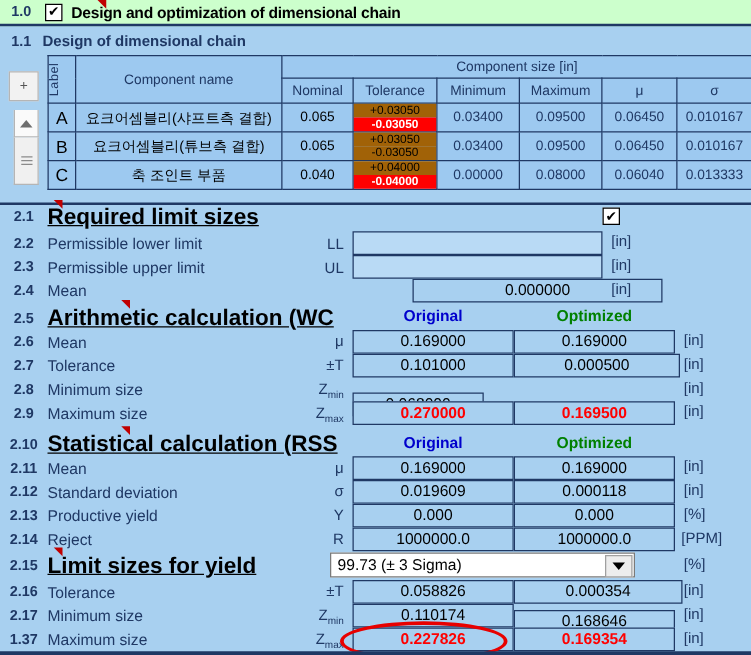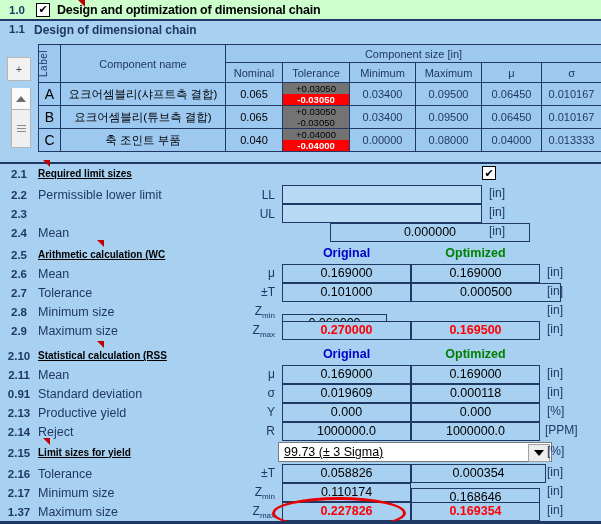--- a/index.html
+++ b/index.html
@@ -29,21 +29,21 @@
     font-weight:bold;font-size:12.5px;color:#000;letter-spacing:-.2px;
   }
   .cbx{
     width:12px;height:12px;flex:none;background:#fff;border:1px solid #000;
     display:inline-flex;align-items:center;justify-content:center;
     font-size:11px;line-height:1;color:#000;margin:0 7px 0 2px;
     font-family:"DejaVu Sans",sans-serif;
   }
 
   
-  .band11{left:0;top:23px;width:601px;height:17px;display:flex;align-items:flex-start;}
+  .band11{left:0;top:23px;width:601px;height:17px;display:flex;align-items:flex-end;}
   .band11 .title{font-weight:bold;font-size:12px;color:#1F3864;}
 
   
   .gbtn{
     background:#F2F2F2;border:1px solid #B5B5B5;
     display:flex;align-items:center;justify-content:center;
     color:#555;font-size:11px;
   }
   .gplus{left:7px;top:57px;width:24px;height:24px;}
   .gup{left:11px;top:88px;width:20px;height:22px;border-top:none;background:#FAFAFA;}
@@ -69,27 +69,27 @@
     writing-mode:vertical-rl;transform:rotate(180deg);
     font-size:10px;letter-spacing:.5px;line-height:1;
   }
   .name-cell{text-align:left;padding-left:4px;background:#fff;font-size:11.5px;color:#000;}
   .letter{font-weight:bold;font-size:14px;color:#000;background:#9DC9F0;}
   .white{background:#fff;color:#000;}
   .tolcell{padding:0;position:relative;background:#fff;height:22px;}
   .tolwrap{display:flex;flex-direction:column;height:22px;}
   .tolwrap>div{flex:1;display:flex;align-items:center;justify-content:center;font-size:9.5px;line-height:1;}
   .tol-hi{background:#FF0000;color:#fff;font-weight:bold;}
-  .tol-pl{background:#737373;color:#000;}
+  .tol-pl{background:#a16207;color:#000;}
 
   
   .lrow{left:0;width:601px;height:19px;display:flex;align-items:center;}
   .lrow .num{width:38px;text-align:center;font-size:11.5px;font-weight:bold;color:#1F3864;flex:none;}
   .lrow .lab{font-size:12.5px;color:#1F3864;flex:none;}
-  .lrow .lab.hd{font-weight:bold;text-decoration:underline;font-size:10px;color:#000;}
+  .lrow .lab.hd{font-weight:bold;text-decoration:underline;font-size:18px;color:#000;}
   .sym{position:absolute;font-size:12px;color:#1F3864;text-align:right;}
   .sym sub{font-size:8px;}
   .unit{position:absolute;font-size:12px;color:#1F3864;}
 
   .fld{
     position:absolute;box-sizing:border-box;
     border:1px solid #1F3864;background:#A8D0F0;
     height:19px;line-height:17px;text-align:center;
     font-size:12.5px;color:#000;
   }
@@ -227,21 +227,21 @@
         <td class="name-cell">축 조인트 부품</td>
         <td class="white">0.040</td>
         <td class="tolcell">
           <div class="tolwrap">
             <div class="tol-pl">+0.04000</div>
             <div class="tol-hi">-0.04000</div>
           </div>
         </td>
         <td>0.00000</td>
         <td>0.08000</td>
-        <td>0.04000</td>
+        <td>0.06040</td>
         <td>0.013333</td>
       </tr>
     </tbody>
       </table>
   </div>
 
   <div class="sep" style="left:0;top:162px;width:601px;"></div>
 
   <div class="ctri" style="left:43px;top:160px;"></div>
   <div class="abs lrow" style="top:164px;">
@@ -253,20 +253,21 @@
   <div class="abs lrow" style="top:185px;">
     <span class="num">2.2</span>
     <span class="lab">Permissible lower limit</span>
   </div>
   <span class="sym" style="left:245px;top:188px;width:30px;">LL</span>
   <div class="fld empty" style="left:282px;top:185px;width:200px;"></div>
   <span class="unit" style="left:489px;top:186px;">[in]</span>
 
   <div class="abs lrow" style="top:204px;">
     <span class="num">2.3</span>
+    <span class="lab">Permissible upper limit</span>
   </div>
   <span class="sym" style="left:245px;top:207px;width:30px;">UL</span>
   <div class="fld empty" style="left:282px;top:204px;width:200px;"></div>
   <span class="unit" style="left:489px;top:205px;">[in]</span>
 
   <div class="abs lrow" style="top:223px;">
     <span class="num">2.4</span>
     <span class="lab">Mean</span>
   </div>
   <div class="fld" style="left:282px;top:223px;width:200px;margin-left:48px;">0.000000</div>
@@ -288,21 +289,21 @@
   <div class="fld" style="left:282px;top:264px;width:129px;">0.169000</div>
   <div class="fld" style="left:411px;top:264px;width:129px;">0.169000</div>
   <span class="unit" style="left:547px;top:265px;">[in]</span>
 
   <div class="abs lrow" style="top:283px;">
     <span class="num">2.7</span>
     <span class="lab">Tolerance</span>
   </div>
   <span class="sym" style="left:240px;top:285px;width:35px;"><span>±T</span></span>
   <div class="fld" style="left:282px;top:283px;width:129px;">0.101000</div>
-  <div class="fld" style="left:411px;top:283px;width:150px;">0.000500</div>
+  <div class="fld" style="left:411px;top:283px;width:133px;">0.000500</div>
   <span class="unit" style="left:547px;top:284px;">[in]</span>
 
   <div class="abs lrow" style="top:302px;">
     <span class="num">2.8</span>
     <span class="lab">Minimum size</span>
   </div>
   <span class="sym" style="left:236px;top:304px;width:39px;"><span>Z</span><sub>min</sub></span>
   <div class="fld" style="left:282px;top:314px;width:105px;">0.068000</div>
   <span class="unit" style="left:547px;top:303px;">[in]</span>
 
@@ -326,21 +327,21 @@
   <div class="abs lrow" style="top:365px;">
     <span class="num">2.11</span>
     <span class="lab">Mean</span>
   </div>
   <span class="sym" style="left:240px;top:367px;width:35px;">μ</span>
   <div class="fld" style="left:282px;top:365px;width:129px;">0.169000</div>
   <div class="fld" style="left:411px;top:365px;width:129px;">0.169000</div>
   <span class="unit" style="left:547px;top:366px;">[in]</span>
 
   <div class="abs lrow" style="top:384px;">
-    <span class="num">0.91</span>
+    <span class="num">2.12</span>
     <span class="lab">Standard deviation</span>
   </div>
   <span class="sym" style="left:240px;top:386px;width:35px;">σ</span>
   <div class="fld" style="left:282px;top:384px;width:129px;">0.019609</div>
   <div class="fld" style="left:411px;top:384px;width:129px;">0.000118</div>
   <span class="unit" style="left:547px;top:385px;">[in]</span>
 
   <div class="abs lrow" style="top:403px;">
     <span class="num">2.13</span>
     <span class="lab">Productive yield</span>
@@ -357,21 +358,21 @@
   <span class="sym" style="left:240px;top:424px;width:35px;">R</span>
   <div class="fld" style="left:282px;top:422px;width:129px;">1000000.0</div>
   <div class="fld" style="left:411px;top:422px;width:129px;">1000000.0</div>
   <span class="unit" style="left:545px;top:423px;">[PPM]</span>
 
   <div class="ctri" style="left:43px;top:438px;"></div>
   <div class="abs lrow" style="top:443px;">
     <span class="num">2.15</span>
     <span class="lab hd">Limit sizes for yield</span>
   </div>
-  <div class="ddl" style="left:278px;top:442px;width:274px;text-decoration:underline;">
+  <div class="ddl" style="left:264px;top:442px;width:244px;">
     <span>99.73  (± 3 Sigma)</span>
     <span class="arrowbox">
         <i></i>
       </span>
   </div>
   <span class="unit" style="left:547px;top:444px;">[%]</span>
 
   <div class="abs lrow" style="top:464px;">
     <span class="num">2.16</span>
     <span class="lab">Tolerance</span>

